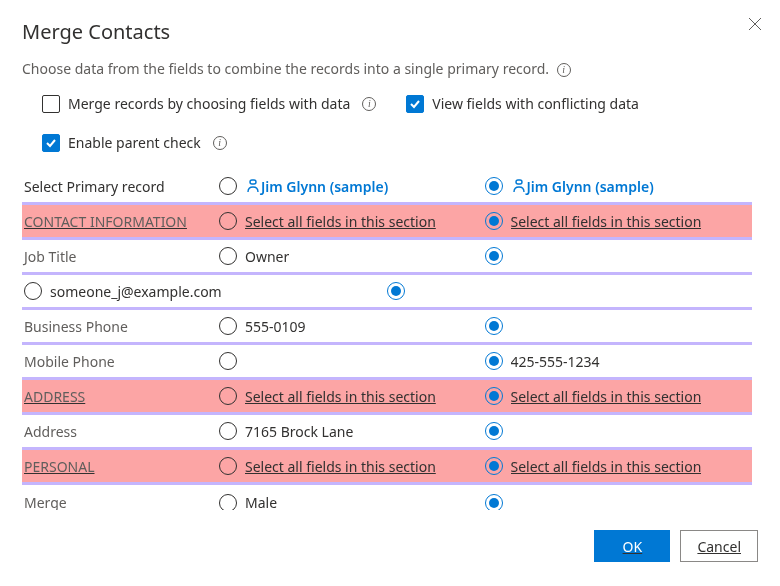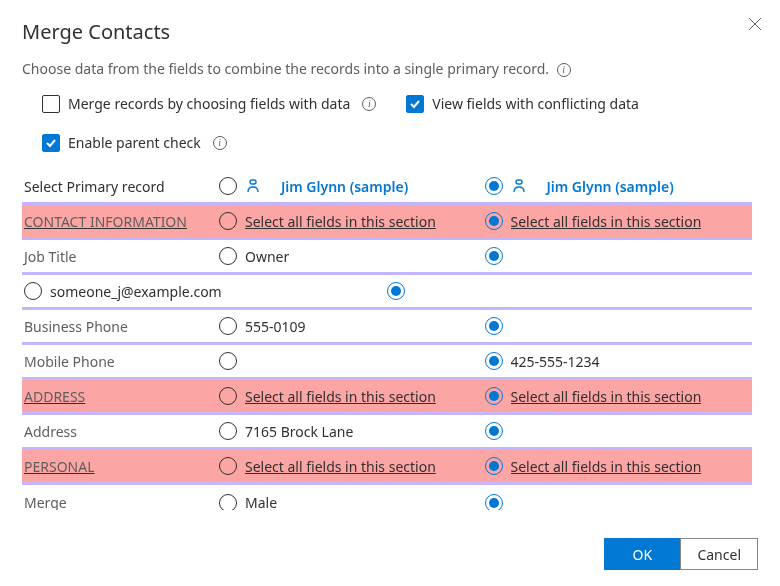--- a/index.html
+++ b/index.html
@@ -141,38 +141,40 @@
     border-radius: 50%;
     background: #0078d4;
     display: none;
   }
   .radio.selected .dot { display: block; }
   .record-name {
     color: #0078d4;
     font-weight: 600;
     display: inline-flex;
     align-items: center;
-    gap: 20px;
+    gap: 0;
   }
   .person-icon {
     display: inline-flex;
     align-items: center;
     color: #0078d4;
   }
   .value-text {
     color: #323130;
     white-space: nowrap;
     overflow: hidden;
     text-overflow: ellipsis;
   }
   .footer {
     position: absolute;
     right: 22px;
-    bottom: 16px;
+    bottom: 24px;
     display: flex;
+    gap: 10px;
+    text-decoration: underline;
   }
   .btn {
     min-width: 76px;
     height: 32px;
     display: inline-flex;
     align-items: center;
     justify-content: center;
     font-size: 14px;
     cursor: pointer;
     border: 1px solid transparent;

